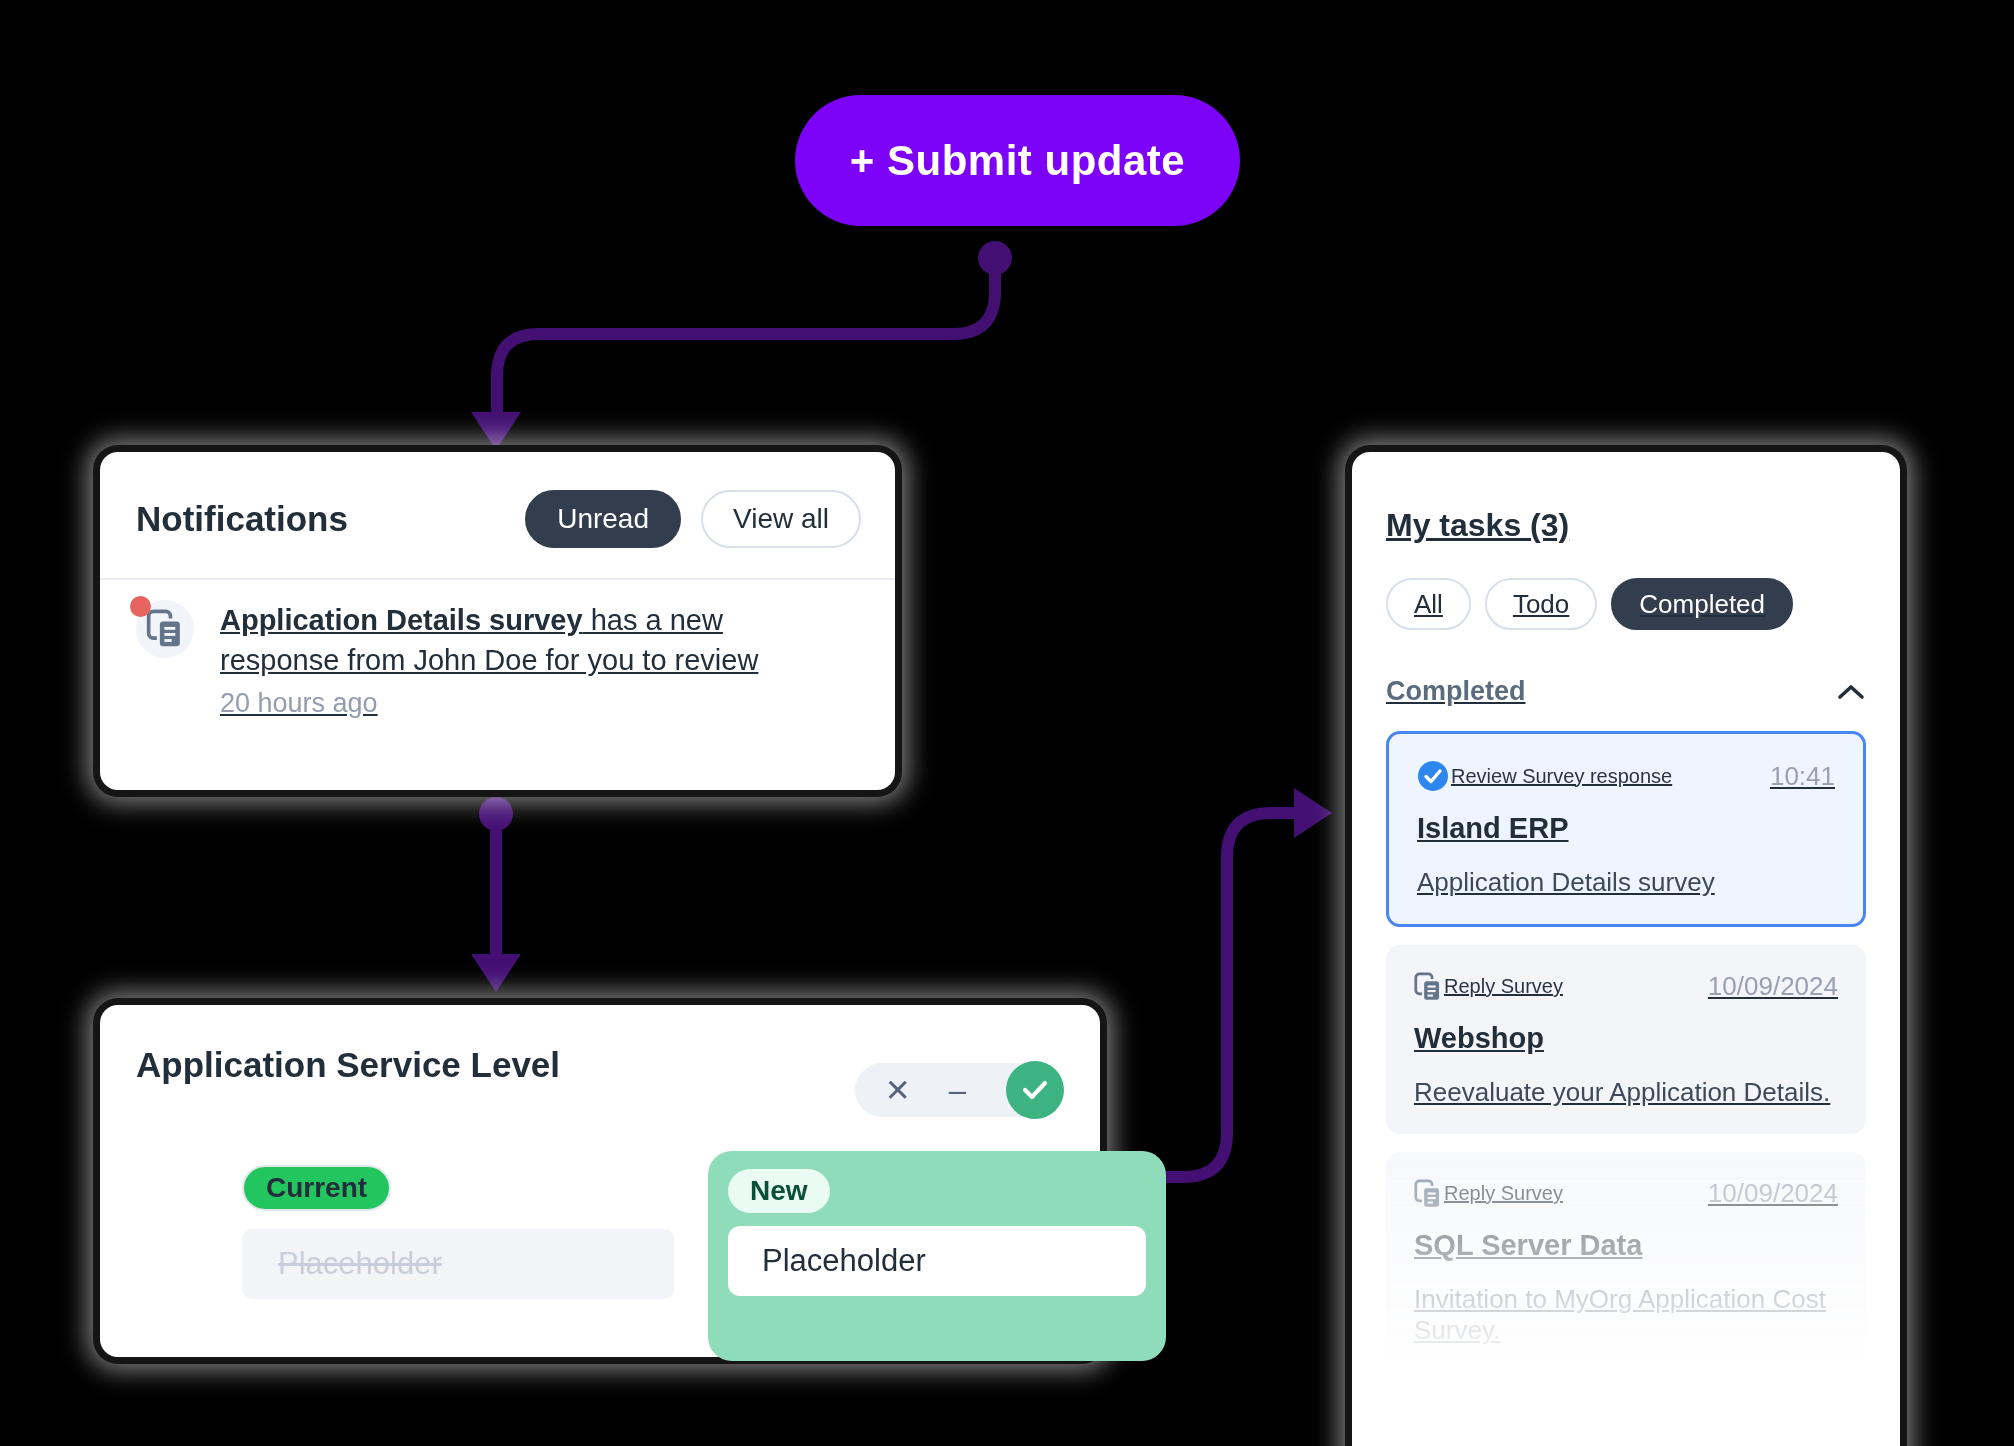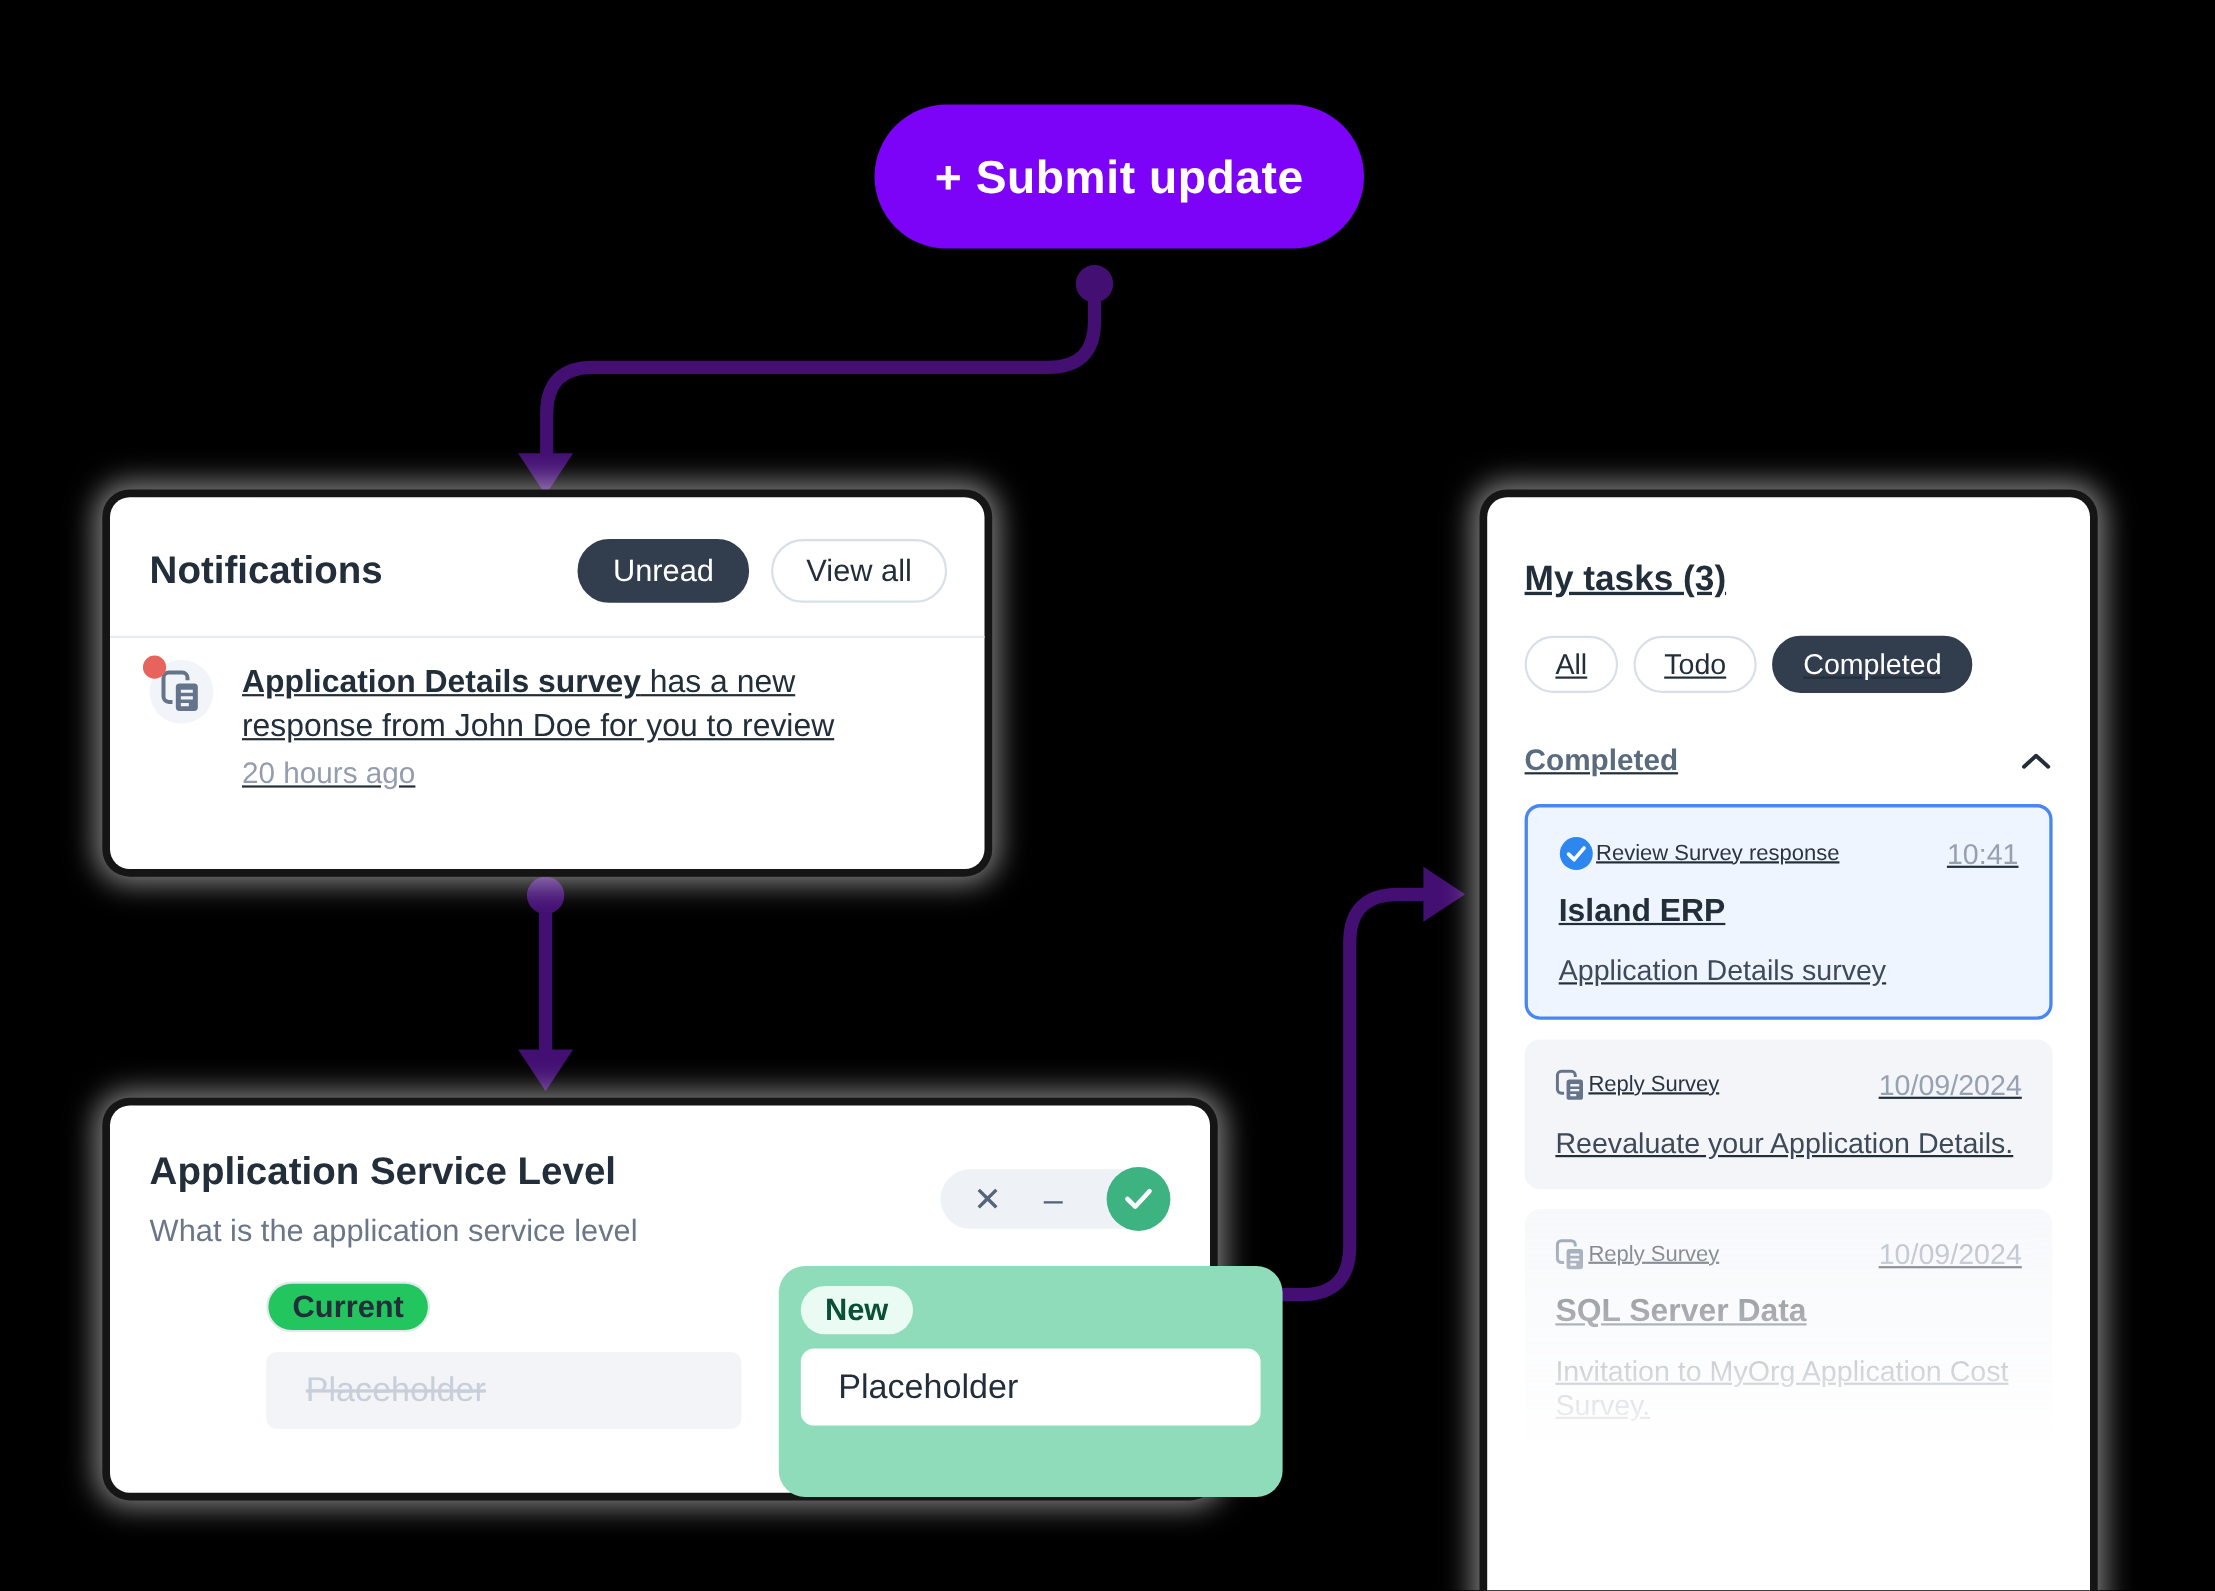--- a/index.html
+++ b/index.html
@@ -119,21 +119,20 @@
         <p class="notif-msg">
           <b>Application Details survey</b><span> has a new response from John Doe for you to review</span>
         </p>
         <div class="notif-time">20 hours ago</div>
       </div>
     </div>
   </div>
 
   <div class="card asl-card">
     <div class="asl-title">Application Service Level</div>
-    <div class="asl-question">What is the application service level</div>
 
     <div class="asl-controls">
       <span class="ctl-glyph">✕</span>
       <span class="ctl-glyph">–</span>
       <span class="ctl-check">
         <svg width="28" height="22" viewBox="0 0 28 22">
           <path d="M4 11 L11 18 L24 4" fill="none" stroke="#fff" stroke-width="4.2" stroke-linecap="round" stroke-linejoin="round"></path>
         </svg>
       </span>
     </div>
@@ -187,20 +186,21 @@
           <svg width="28" height="30" viewBox="0 0 31 33">
             <rect x="2" y="2" width="18" height="22" rx="4" fill="none" stroke="#64748b" stroke-width="3"></rect>
             <rect x="10" y="9" width="19" height="23" rx="4" fill="#64748b" stroke="#f3f5f9" stroke-width="2.5"></rect>
             <line x1="15" y1="16" x2="24" y2="16" stroke="#f3f5f9" stroke-width="2.4"></line>
             <line x1="15" y1="21" x2="24" y2="21" stroke="#f3f5f9" stroke-width="2.4"></line>
             <line x1="15" y1="26" x2="21" y2="26" stroke="#f3f5f9" stroke-width="2.4"></line>
           </svg>
           <span class="ttitle">Reply Survey</span>
           <span class="tmeta">10/09/2024</span>
         </div>
+        <div class="tname">Webshop</div>
         <div class="tdesc">Reevaluate your Application Details.</div>
       </div>
 
       <div class="task faded">
         <div class="trow">
           <svg width="28" height="30" viewBox="0 0 31 33">
             <rect x="2" y="2" width="18" height="22" rx="4" fill="none" stroke="#64748b" stroke-width="3"></rect>
             <rect x="10" y="9" width="19" height="23" rx="4" fill="#64748b" stroke="#f3f5f9" stroke-width="2.5"></rect>
             <line x1="15" y1="16" x2="24" y2="16" stroke="#f3f5f9" stroke-width="2.4"></line>
             <line x1="15" y1="21" x2="24" y2="21" stroke="#f3f5f9" stroke-width="2.4"></line>

